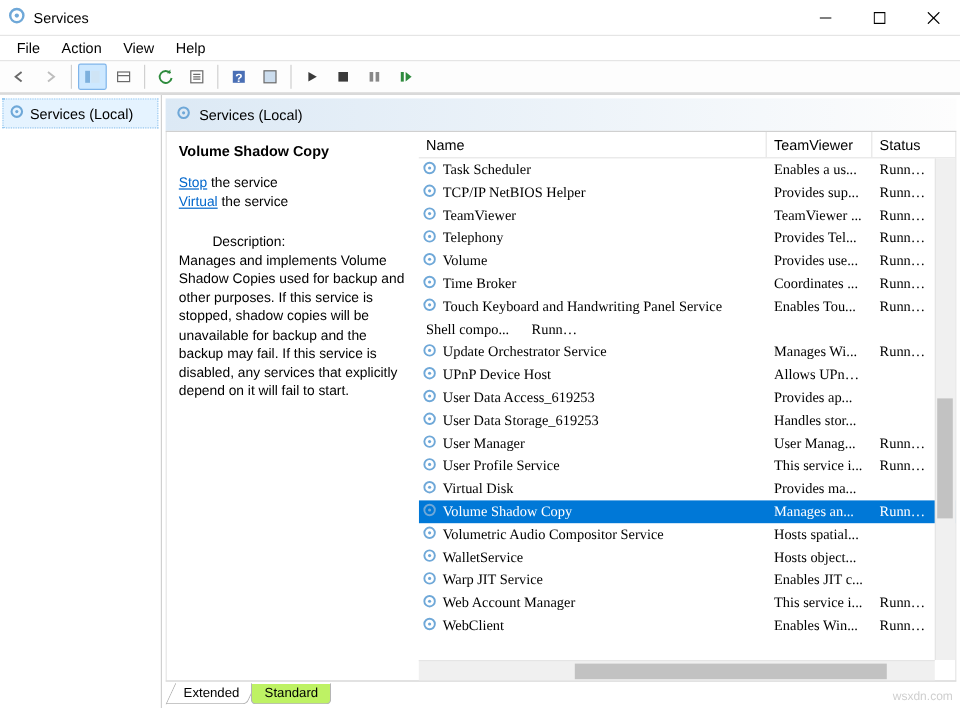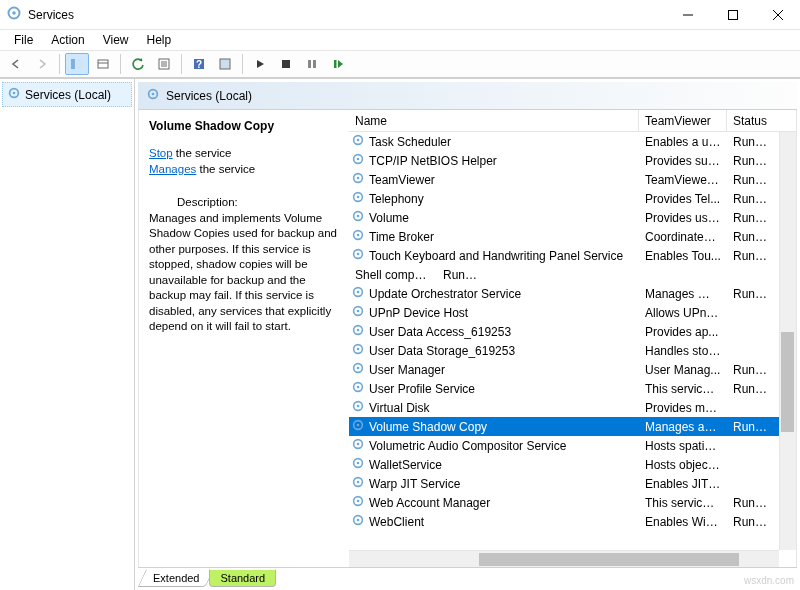--- a/index.html
+++ b/index.html
@@ -109,21 +109,21 @@
     white-space: nowrap;
     overflow: hidden;
     text-overflow: ellipsis;
   }
   .col-name { flex: 0 0 290px; }
   .col-desc { flex: 0 0 88px; }
   .col-status { flex: 0 0 52px; }
   .list-header .col { border-right: 1px solid #e5e5e5; height: 100%; display:flex; align-items:center; }
   .list-header .col-status { border-right: none; }
   .list-body {
-    flex: 1; overflow: hidden;
+    flex: 1; overflow: hidden; font-family: Liberation Serif, serif;
   }
   .row {
     height: 19px; display: flex; align-items: center;
     font-size: 12px;
   }
   .row .col-name { display: flex; align-items: center; gap: 4px; padding-left: 2px; }
   .row.selected { background: #0078d7; color: #fff; }
   .hscroll-track {
     height: 17px;
     background: #f0f0f0;
@@ -312,21 +312,21 @@
     </div>
 
     <div class="split">
 
       <div class="info-pane">
         <h3>Volume Shadow Copy</h3>
         <div>
           <a>Stop</a><span> the service</span>
         </div>
         <div>
-          <a>Manages</a><span> the service</span>
+          <a>Virtual</a><span> the service</span>
         </div>
         <div class="desc-label">Description:</div>
         <div>Manages and implements Volume Shadow Copies used for backup and other purposes. If this service is stopped, shadow copies will be unavailable for backup and the backup may fail. If this service is disabled, any services that explicitly depend on it will fail to start.</div>
       </div>
 
       <div class="list-pane">
         <div class="list-header">
           <div class="col col-name">Name</div>
           <div class="col col-desc">TeamViewer</div>
           <div class="col col-status">Status</div>

